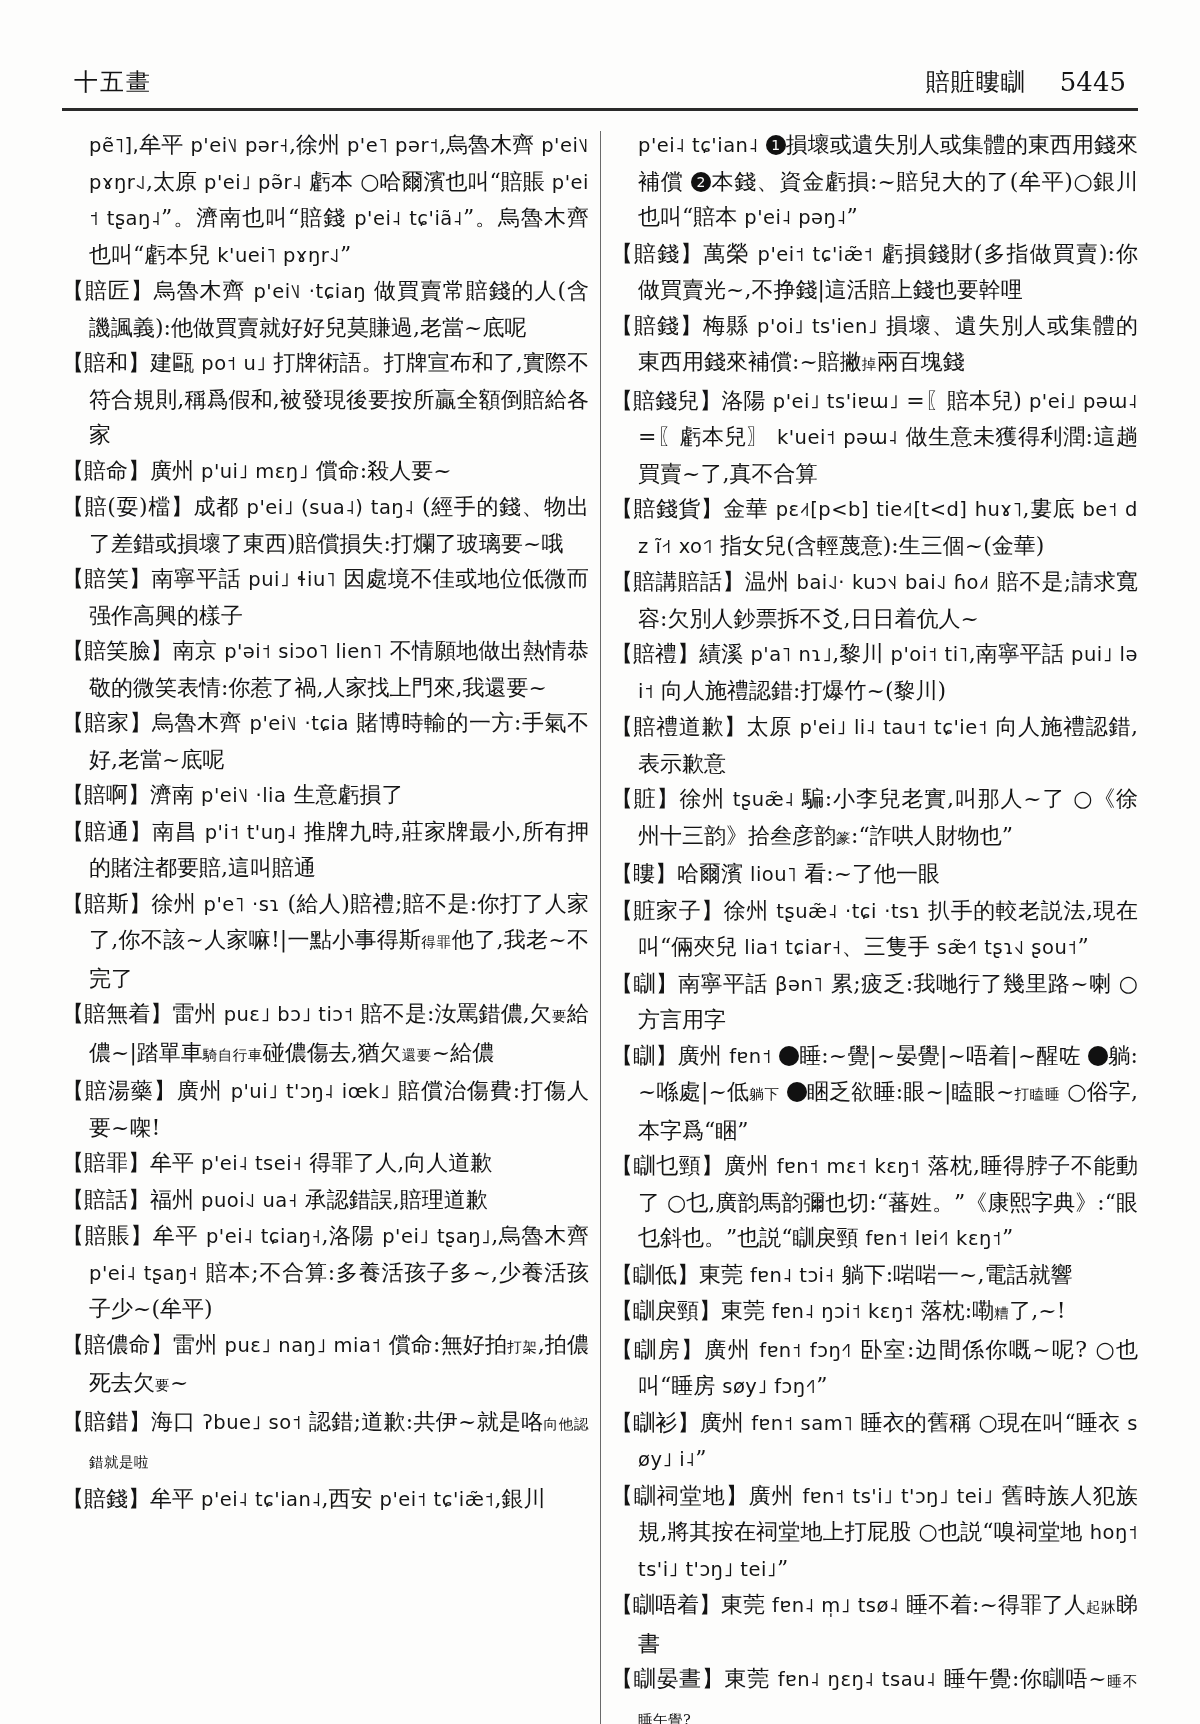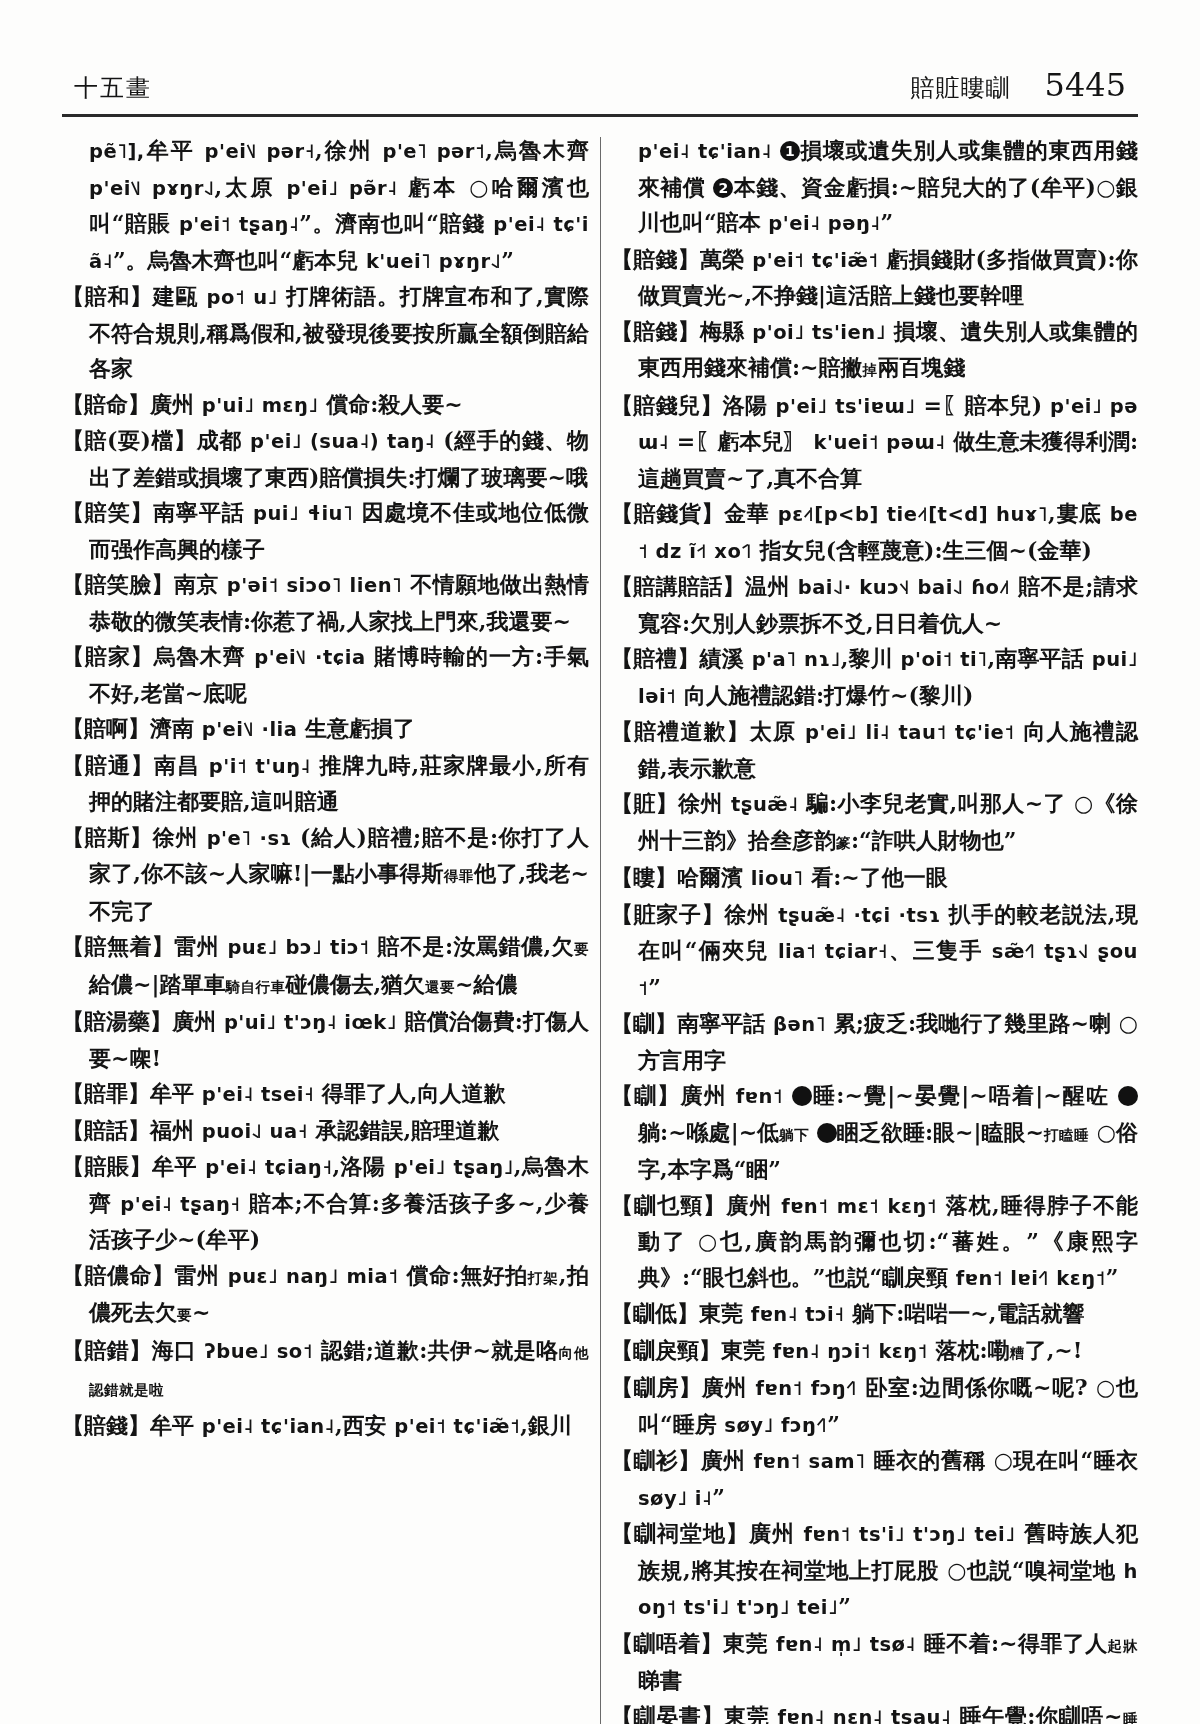--- a/index.html
+++ b/index.html
@@ -19,23 +19,23 @@
     overflow: hidden;
   }
   .running-head {
     display: flex;
     justify-content: space-between;
     align-items: baseline;
     font-size: 24px;
     padding: 0 12px 10px 12px;
   }
   .running-head .left { letter-spacing: 2px; }
-  .running-head .right { display: flex; gap: 34px; align-items: flex-end; }
+  .running-head .right { display: flex; gap: 34px; align-items: center; }
   .running-head .guide { letter-spacing: 1px; }
-  .running-head .pageno { font-size: 32px; font-family: "DejaVu Serif", serif; }
+  .running-head .pageno { font-size: 26px; font-family: "DejaVu Serif", serif; }
   .head-rule {
     height: 0;
     border-bottom: 3px solid #2a2a2a;
     margin-bottom: 16px;
   }
   .columns {
     display: flex;
     align-items: stretch;
   }
   .col {
@@ -49,21 +49,20 @@
     flex: none;
   }
   .entry {
     margin: 0;
     padding-left: 27px;
     text-indent: -27px;
     font-size: 22px;
     line-height: 35.5px;
     text-align: justify;
     word-break: break-all;
-    font-weight: bold;
   }
   .entry.cont {
     text-indent: 0;
     padding-left: 27px;
   }
   .cjk { font-family: "DejaVu Serif", "Liberation Serif", serif; }
   .phon {
     font-family: "DejaVu Sans", "Liberation Sans", sans-serif;
     font-size: 19.5px;
     letter-spacing: 0.5px;
@@ -95,20 +94,21 @@
     <span class="right">
       <span class="guide">賠賍瞜瞓</span>
       <span class="pageno">5445</span>
     </span>
   </div>
   <div class="head-rule"></div>
 
   <div class="columns">
     <div class="col" id="col-left">
         <p class="entry cont"><span class="phon">pẽ˥],</span><span class="cjk">牟平 </span><span class="phon">p'ei˥˩ pər˧</span><span class="cjk">,徐州 </span><span class="phon">p'e˥ pər˦</span><span class="cjk">,烏魯木齊 </span><span class="phon">p'ei˥˩ pɤŋr˨˩</span><span class="cjk">,太原 </span><span class="phon">p'ei˩ pə̃r˨</span><span class="cjk"> 虧本 ○哈爾濱也叫“賠賬 </span><span class="phon">p'ei˦ tʂaŋ˨</span><span class="cjk">”。濟南也叫“賠錢 </span><span class="phon">p'ei˨ tɕ'iã˨</span><span class="cjk">”。烏魯木齊也叫“虧本兒 </span><span class="phon">k'uei˥ pɤŋr˨˩</span><span class="cjk">”</span></p>
+        <p class="entry"><span class="cjk">【賠匠】烏魯木齊 </span><span class="phon">p'ei˥˩ ·tɕiaŋ</span><span class="cjk"> 做買賣常賠錢的人(含譏諷義):他做買賣就好好兒莫賺過,老當~底呢</span></p>
         <p class="entry"><span class="cjk">【賠和】建甌 </span><span class="phon">po˦ u˩</span><span class="cjk"> 打牌術語。打牌宣布和了,實際不符合規則,稱爲假和,被發現後要按所贏全額倒賠給各家</span></p>
         <p class="entry"><span class="cjk">【賠命】廣州 </span><span class="phon">p'ui˩ mɛŋ˩</span><span class="cjk"> 償命:殺人要~</span></p>
         <p class="entry"><span class="cjk">【賠(耍)檔】成都 </span><span class="phon">p'ei˩ (sua˨) taŋ˨</span><span class="cjk"> (經手的錢、物出了差錯或損壞了東西)賠償損失:打爛了玻璃要~哦</span></p>
         <p class="entry"><span class="cjk">【賠笑】南寧平話 </span><span class="phon">pui˩ ɬiu˥</span><span class="cjk"> 因處境不佳或地位低微而强作高興的樣子</span></p>
         <p class="entry"><span class="cjk">【賠笑臉】南京 </span><span class="phon">p'əi˦ siɔo˥ lien˥</span><span class="cjk"> 不情願地做出熱情恭敬的微笑表情:你惹了禍,人家找上門來,我還要~</span></p>
         <p class="entry"><span class="cjk">【賠家】烏魯木齊 </span><span class="phon">p'ei˥˩ ·tɕia</span><span class="cjk"> 賭博時輸的一方:手氣不好,老當~底呢</span></p>
         <p class="entry"><span class="cjk">【賠啊】濟南 </span><span class="phon">p'ei˥˩ ·lia</span><span class="cjk"> 生意虧損了</span></p>
         <p class="entry"><span class="cjk">【賠通】南昌 </span><span class="phon">p'i˦ t'uŋ˨</span><span class="cjk"> 推牌九時,莊家牌最小,所有押的賭注都要賠,這叫賠通</span></p>
         <p class="entry"><span class="cjk">【賠斯】徐州 </span><span class="phon">p'e˥ ·sɿ</span><span class="cjk"> (給人)賠禮;賠不是:你打了人家了,你不該~人家嘛!|一點小事得斯</span><span class="small">得罪</span><span class="cjk">他了,我老~不完了</span></p>
         <p class="entry"><span class="cjk">【賠無着】雷州 </span><span class="phon">puɛ˩ bɔ˩ tiɔ˦</span><span class="cjk"> 賠不是:汝罵錯儂,欠</span><span class="small">要</span><span class="cjk">給儂~|踏單車</span><span class="small">騎自行車</span><span class="cjk">碰儂傷去,猶欠</span><span class="small">還要</span><span class="cjk">~給儂</span></p>

